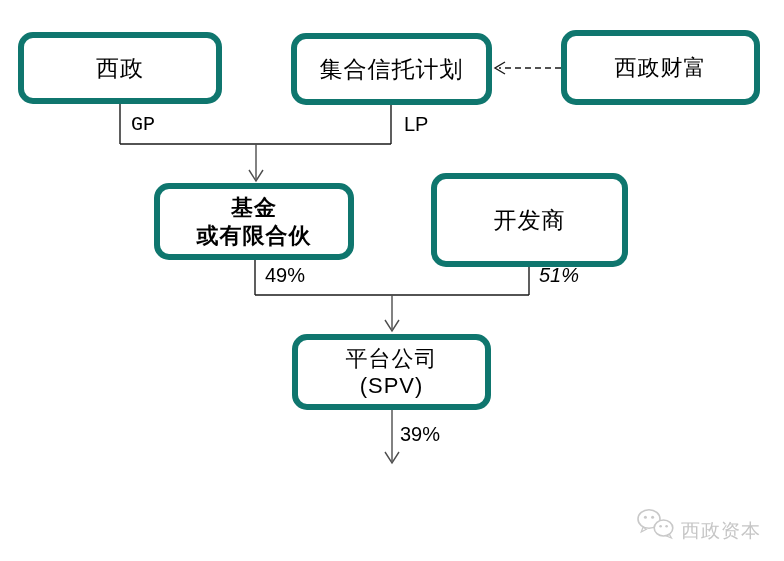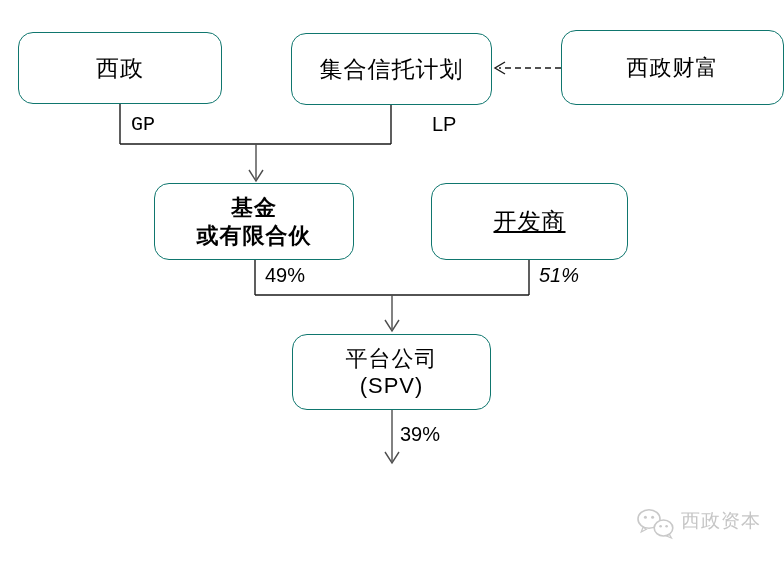--- a/index.html
+++ b/index.html
@@ -17,21 +17,21 @@
     overflow: hidden;
   }
   #connector-layer {
     position: absolute;
     left: 0; top: 0;
     width: 784px; height: 561px;
   }
   .node {
     position: absolute;
     box-sizing: border-box;
-    border: 1px solid #0f766e;
+    border: 6px solid #0f766e;
     border-radius: 15px;
     background: #ffffff;
     display: flex;
     flex-direction: column;
     align-items: center;
     justify-content: center;
     text-align: center;
     font-size: 23px;
     line-height: 1.25;
     letter-spacing: 1px;
@@ -40,36 +40,36 @@
     font-size: 21px;
   }
   .edge-label {
     position: absolute;
     font-size: 20px;
     color: #000000;
     white-space: nowrap;
   }
   #node-xizheng   { left: 18px;  top: 32px;  width: 204px; height: 72px; }
   #node-trust     { left: 291px; top: 33px;  width: 201px; height: 72px; }
-  #node-wealth    { left: 561px; top: 30px;  width: 223px; height: 75px; font-size: 22px; line-height: 1.15; }
+  #node-wealth    { left: 561px; top: 30px;  width: 199px; height: 75px; font-size: 22px; line-height: 1.15; }
   #node-fund      { left: 154px; top: 183px; width: 200px; height: 77px; font-size: 22px; line-height: 1.25; font-weight: bold; }
-  #node-developer { left: 431px; top: 183px; width: 197px; height: 77px; text-decoration: underline; }
+  #node-developer { left: 431px; top: 173px; width: 197px; height: 94px; }
   #node-platform  { left: 292px; top: 334px; width: 199px; height: 76px; font-size: 22px; line-height: 1.25; }
   #node-project   { left: 293px; top: 467px; width: 198px; height: 70px; }
   #label-gp   { left: 131px; top: 113px; font-family: Liberation Mono, monospace; }
-  #label-lp   { left: 404px; top: 113px; margin-left: 28px; }
+  #label-lp   { left: 404px; top: 113px; }
   #label-49   { left: 265px; top: 264px; }
   #label-51   { left: 539px; top: 264px; font-style: italic; }
   #label-100  { left: 400px; top: 423px; }
   #watermark {
     position: absolute;
     left: 636px;
     top: 508px;
     display: flex;
-    align-items: flex-start;
+    align-items: flex-end;
     gap: 5px;
     color: #c6c6c6;
   }
   #watermark .brand-text {
     font-size: 19px;
     letter-spacing: 1px;
     color: #c6c6c6;
   }
 </style>
 </head>

